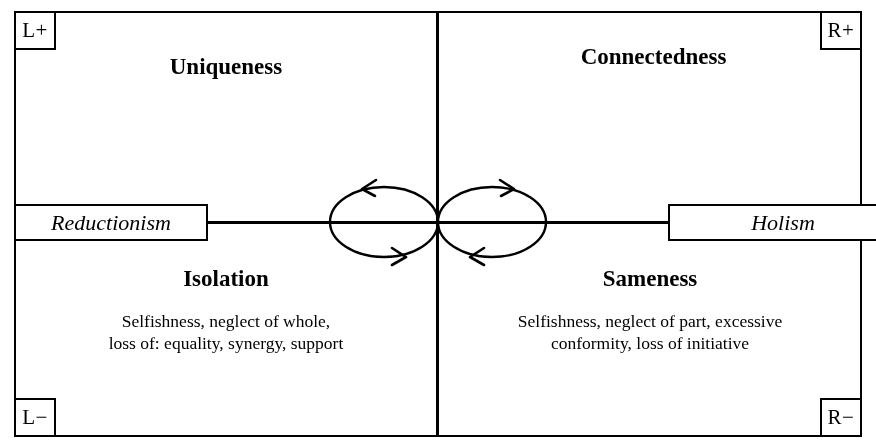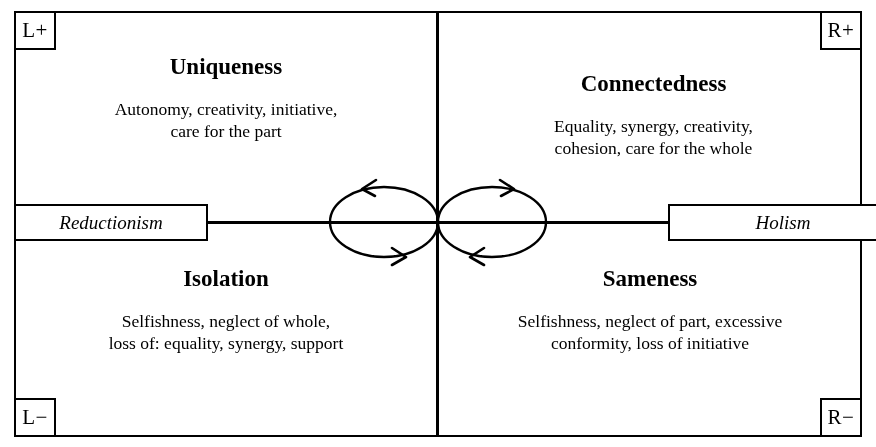--- a/index.html
+++ b/index.html
@@ -82,36 +82,36 @@
     position: absolute;
     top: 204px;
     height: 37px;
     border: 2px solid #000;
     box-sizing: border-box;
     background: #fff;
     display: flex;
     align-items: center;
     justify-content: center;
     font-style: italic;
-    font-size: 19px;
+    font-size: 22px;
     z-index: 6;
   }
   .axis-label-left  { left: 14px;  width: 194px; }
   .axis-label-right { left: 668px; width: 230px; }
 
   
   .quadrant {
     position: absolute;
     width: 420px;
     box-sizing: border-box;
     text-align: center;
     z-index: 3;
   }
   .quad-tl { left: 16px;  top: 46px; }
-  .quad-tr { left: 440px; top: 63px; padding-left: 7px; }
+  .quad-tr { left: 440px; top: 36px; padding-left: 7px; }
   .quad-bl { left: 16px;  top: 258px; }
   .quad-br { left: 440px; top: 258px; }
 
   .quad-title {
     font-weight: bold;
     font-size: 23px;
     line-height: 1.1;
     margin: 8px 0 20px 0;
     white-space: nowrap;
   }
@@ -151,28 +151,24 @@
 <div id="diagram-root">
 
   <div class="outer-frame"></div>
 
   <div class="v-divider"></div>
   <div class="h-axis-left"></div>
   <div class="h-axis-right"></div>
 
   <div class="quadrant quad-tl">
     <div class="quad-title">Uniqueness</div>
-    <div class="quad-desc">Autonomy, creativity, initiative,
-care for the part</div>
   </div>
 
   <div class="quadrant quad-tr">
     <div class="quad-title">Connectedness</div>
-    <div class="quad-desc">Equality, synergy, creativity,
-cohesion, care for the whole</div>
   </div>
 
   <div class="quadrant quad-br">
     <div class="quad-title">Sameness</div>
     <div class="quad-desc">Selfishness, neglect of part, excessive
 conformity, loss of initiative</div>
   </div>
 
   <div class="quadrant quad-bl">
     <div class="quad-title">Isolation</div>

